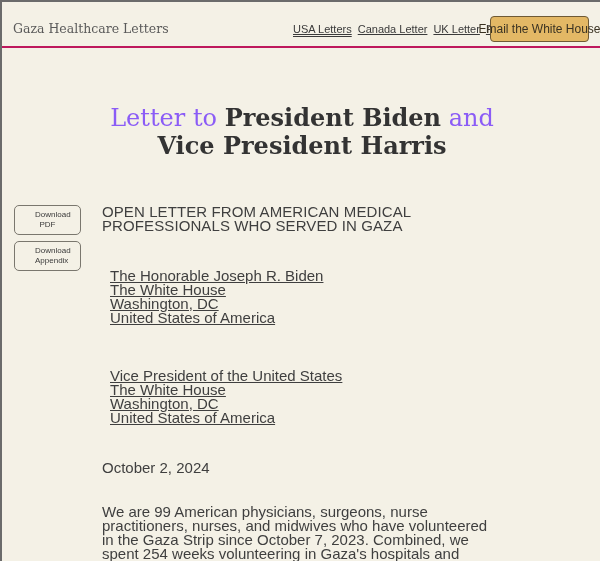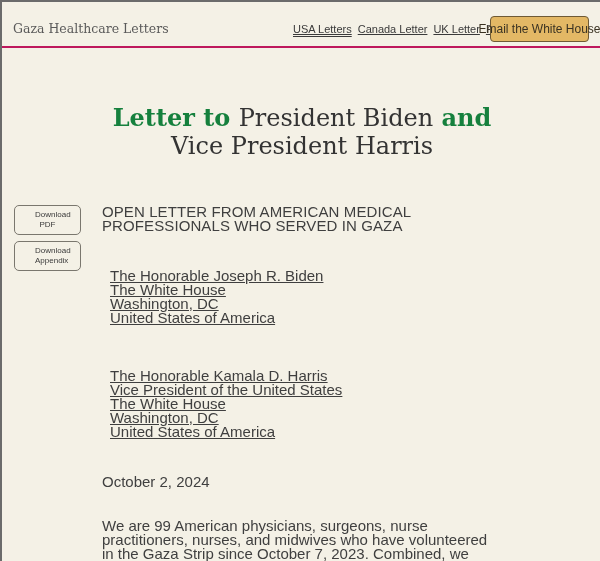--- a/index.html
+++ b/index.html
@@ -28,22 +28,22 @@
   .cta {
     position:absolute; left:488px; top:14px; width:99px; height:26px;
     background:#e3b865; border:1px solid #6e5a35; border-radius:4px;
     font-size:12px; color:#3a3222; display:flex; align-items:center; justify-content:center;
     box-sizing:border-box; white-space:nowrap;
   }
   .title {
     position:absolute; left:0; top:102px; width:600px; text-align:center;
     font-family:"DejaVu Serif", serif; font-size:24px; line-height:27px; color:#333;
   }
-  .title .light { font-weight:bold; color:#15803d; }
-  .title b { font-weight:normal; }
+  .title .light { font-weight:normal; color:#8b5cf6; }
+  .title b { font-weight:bold; }
   .side-btn {
     position:absolute; left:12px; width:67px; border:1px solid #7a776e; border-radius:5px;
     font-size:8px; text-align:center; line-height:10px; color:#3a3a3a; box-sizing:border-box;
     padding:4px 20px; background:transparent;
   }
   .content { position:absolute; left:100px; top:203px; width:390px; font-size:15px; color:#3f3f3f; line-height:14px; }
   .content .heading { letter-spacing:0.1px; }
   .content .block { margin:8px;text-decoration:underline; }
   .content p { margin:0; }
 </style>
@@ -79,21 +79,20 @@
   <div class="heading">OPEN LETTER FROM AMERICAN MEDICAL PROFESSIONALS WHO SERVED IN GAZA</div>
   <div style="height:28px"></div>
   <div class="block">
     <div>The Honorable Joseph R. Biden</div>
     <div>The White House</div>
     <div>Washington, DC</div>
     <div>United States of America</div>
   </div>
   <div style="height:28px"></div>
   <div class="block">
-    <div>The Honorable Kamala D. Harris</div>
     <div>Vice President of the United States</div>
     <div>The White House</div>
     <div>Washington, DC</div>
     <div>United States of America</div>
   </div>
   <div style="height:28px"></div>
   <div>October 2, 2024</div>
   <div style="height:24px"></div>
   <div style="height:6px"></div>
   <p>We are 99 American physicians, surgeons, nurse practitioners, nurses, and midwives who have volunteered in the Gaza Strip since October 7, 2023. Combined, we spent 254 weeks volunteering in Gaza's hospitals and clinics. We worked with various nongovernmental organizations and the World Health Organization in hospitals and clinics throughout the</p>

